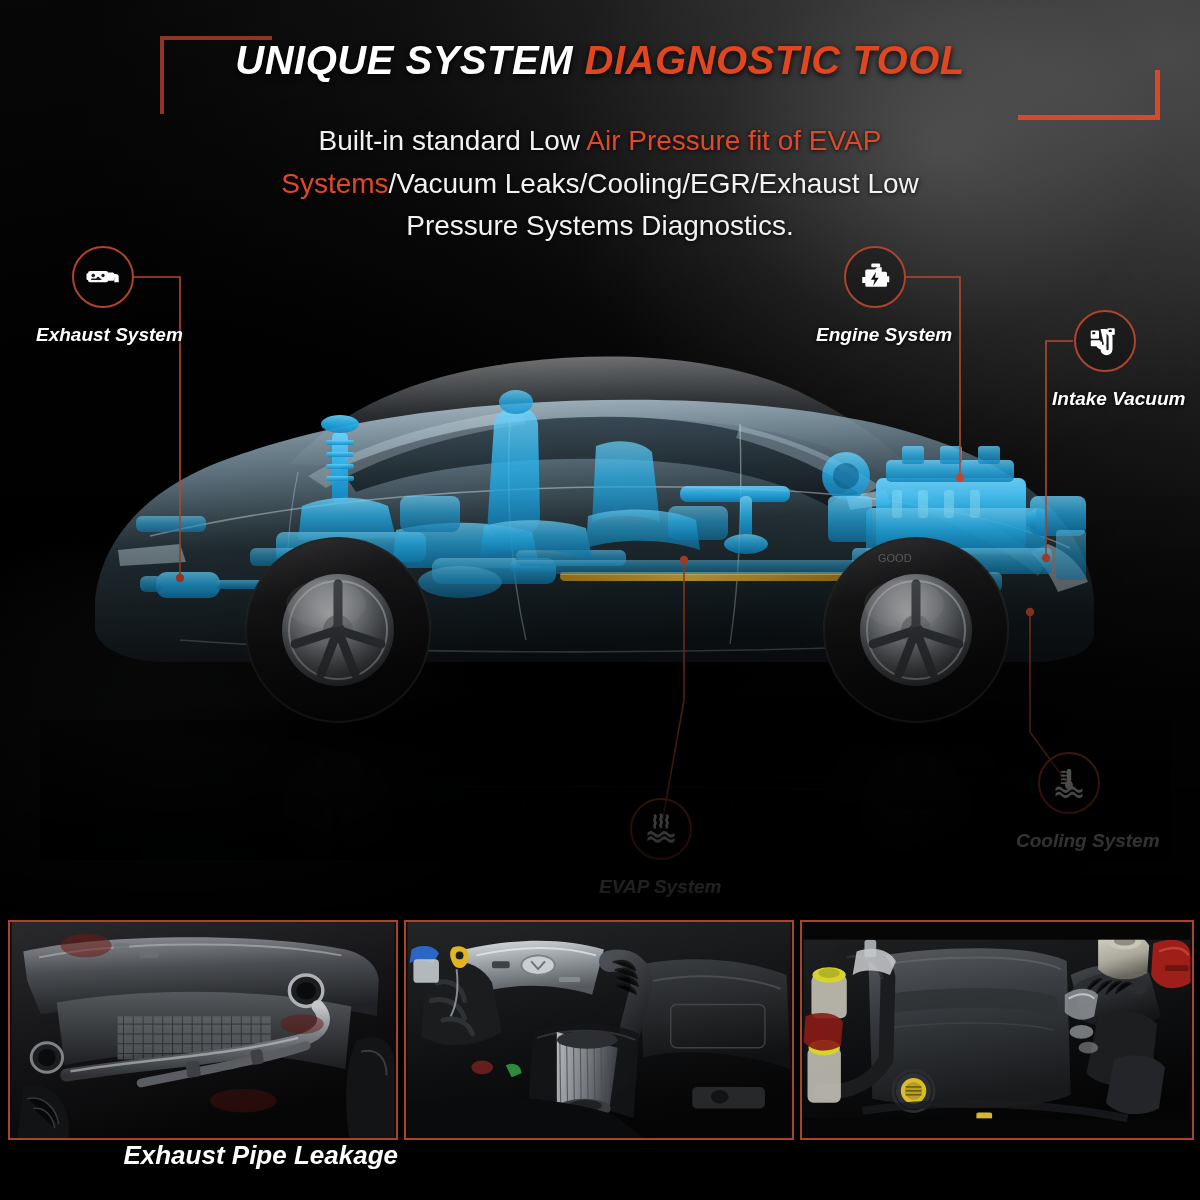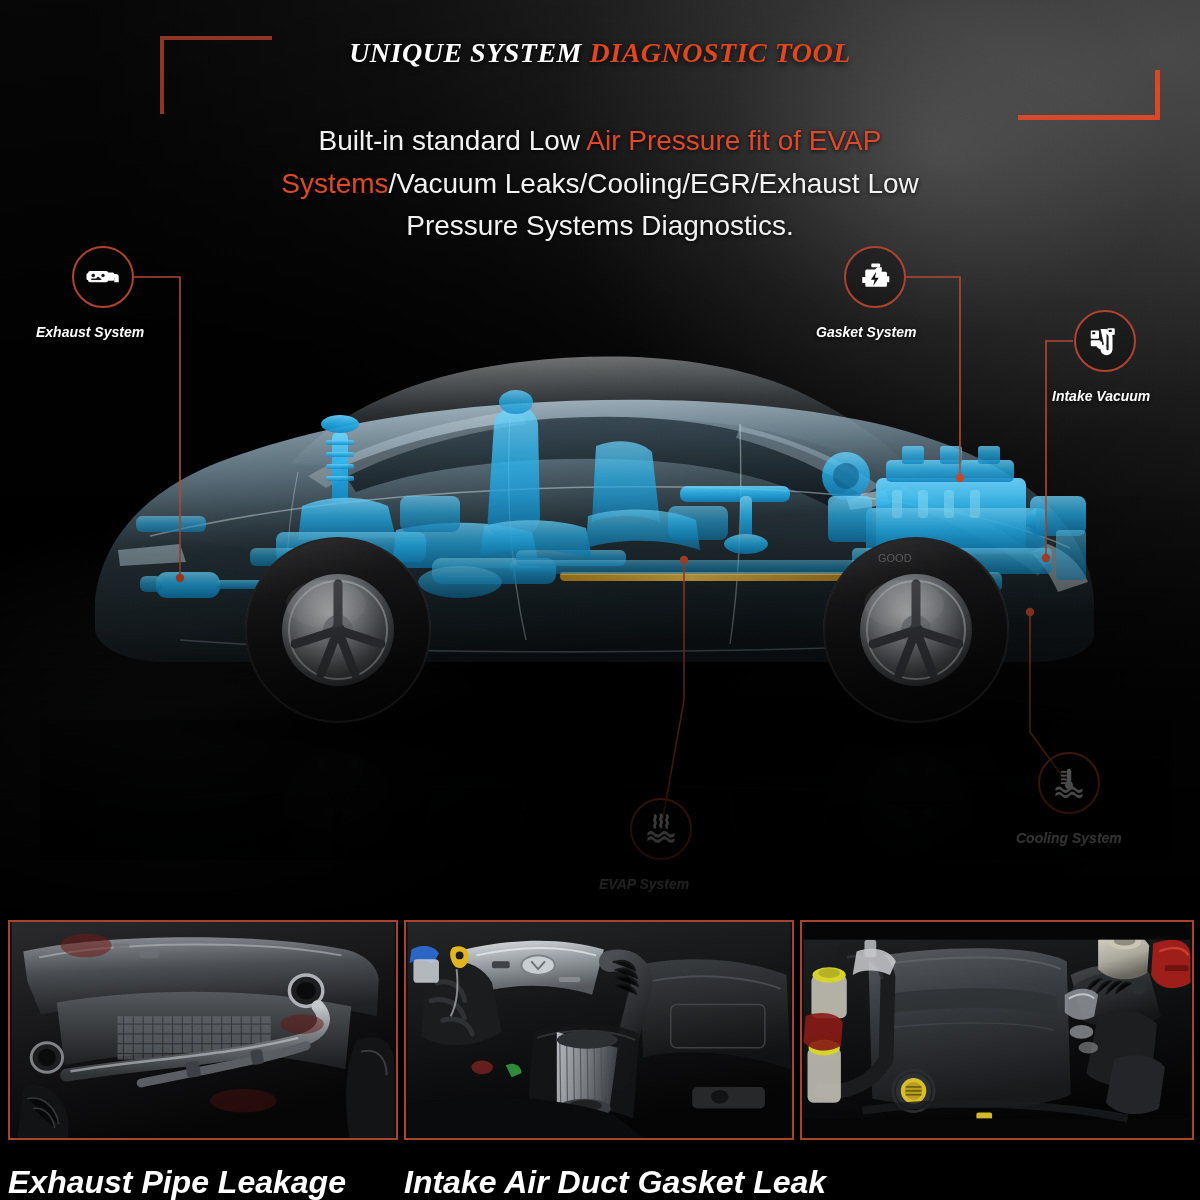--- a/index.html
+++ b/index.html
@@ -56,25 +56,24 @@
   #bracket-tl .v { left:0; top:0; width:4px; height:78px; background:#8e3525; }
 
   #bracket-br { left:1018px; top:70px; width:142px; height:50px; }
   #bracket-br .v { right:0; top:0; width:5px; height:50px; background:#d8492b; }
   #bracket-br .h { left:0; bottom:0; width:142px; height:5px; background:#d8492b; }
 
   
   #title {
     position:absolute; left:0; top:38px; width:1200px;
     text-align:center;
-    font-size:28px; font-weight:bold; font-style:italic;
+    font-size:40px; font-weight:bold; font-style:italic;
     letter-spacing:0.5px;
     line-height:1.1;
     white-space:nowrap;
-    font-family:Liberation Serif, serif;
   }
   #title .w { color:#ffffff; text-shadow:0 2px 6px rgba(0,0,0,.95), 0 0 2px rgba(0,0,0,.9); }
   #title .o { color:#e0461f; text-shadow:0 2px 6px rgba(0,0,0,.95); }
 
   #subtitle {
     position:absolute; left:230px; top:120px; width:740px;
     text-align:center;
     font-size:28px; font-weight:400; color:#f2f2f2;
     line-height:1.52;
     text-shadow:0 1px 4px rgba(0,0,0,.9);
@@ -90,21 +89,21 @@
   .callout .badge {
     position:absolute; left:0; top:0;
     width:62px; height:62px; border-radius:50%;
     border:2px solid #b0432e;
     display:flex; align-items:center; justify-content:center;
     background:rgba(8,8,8,0.34);
   }
   .callout .badge svg { width:36px; height:36px; display:block; }
   .callout .badge-label {
     position:absolute;
-    font-size:14px; font-style:italic; font-weight:bold; color:#ffffff;
+    font-size:19px; font-style:italic; font-weight:bold; color:#ffffff;
     white-space:nowrap;
     text-shadow:0 1px 4px rgba(0,0,0,.95);
   }
 
   
   #leaders { position:absolute; left:0; top:0; width:1200px; height:915px; pointer-events:none; }
 
   
   #strip {
     position:absolute; left:0; top:915px; width:1200px; height:285px;
@@ -112,23 +111,23 @@
   }
   .photo-card { position:absolute; top:5px; width:390px; height:220px; }
   .photo-frame {
     position:absolute; inset:0;
     border:2px solid #a8432c;
     overflow:hidden;
     background:#0b0b0b;
   }
   .photo-frame svg { display:block; width:100%; height:100%; }
   .photo-caption {
-    position:absolute; left:0; top:244px; width:390px;
-    text-align:left;
-    font-size:32px; font-style:italic; font-weight:bold; color:#ffffff;
+    position:absolute; left:0; top:220px; width:390px;
+    text-align:right;
+    font-size:26px; font-style:italic; font-weight:bold; color:#ffffff;
     white-space:nowrap;
     text-shadow:0 1px 4px rgba(0,0,0,.9);
   }
   #card-0 { left:8px; }
   #card-1 { left:404px; }
   #card-2 { left:800px; }
   #card-2 .photo-card, #card-2 .photo-frame { width:394px; }
   #card-2 .photo-caption { width:394px; }
 </style>
 </head>
@@ -460,21 +459,21 @@
     <div class="callout" id="callout-engine" style="left:844px; top:246px; width:220px; height:110px;">
       <div class="badge">
         <svg viewBox="0 0 48 48">
           <g fill="#ffffff">
             <rect x="19" y="6" width="12" height="5" rx="1.6"></rect>
             <path d="M14 14 h10 l3-3 h6 v6 h5 a2 2 0 0 1 2 2 v4 h3 v8 h-3 v4 a2 2 0 0 1-2 2 h-25 a2 2 0 0 1-2-2 v-3 h-4 v-8 h4 v-8 a2 2 0 0 1 2-2 z"></path>
           </g>
           <path d="M25.5 17 L 18.5 27.5 h5 l-2 8.5 L 29 25 h-5 z" fill="#111111"></path>
         </svg>
       </div>
-      <div class="badge-label" style="left:-28px; top:78px;">Gasket System</div>
+      <div class="badge-label" style="left:-28px; top:78px;">Engine System</div>
     </div>
 
     <div class="callout" id="callout-intake" style="left:1074px; top:310px; width:180px; height:110px;">
       <div class="badge">
         <svg viewBox="0 0 48 48">
           <g fill="#ffffff">
             <rect x="5" y="10" width="11" height="11" rx="1.5"></rect>
             <rect x="5" y="23" width="13" height="8" rx="1.5"></rect>
             <path d="M18 8 h8 v20 a7 7 0 0 1-14 0 v-3 h8 v3 a1.2 1.2 0 0 0 2.4 0 z"></path>
             <path d="M23 8 c 6 0 11 5 11 11 v16 a8 8 0 0 1-16 0 v-4 h8 v4 a1.4 1.4 0 0 0 2.8 0 v-16 c 0-3-2.4-5.4-5.4-5.4 z"></path>
@@ -704,21 +703,20 @@
 
           <path d="M100 146 C 108 142 116 146 116 154 L 106 158 Z" fill="#2f8a3c"></path>
           <ellipse cx="76" cy="148" rx="11" ry="7" fill="#7a2320" opacity="0.8"></ellipse>
 
           <path d="M0 186 C 80 172 150 178 210 196 L 240 220 L 0 220 Z" fill="#0a0b0c"></path>
 
           <rect x="290" y="168" width="74" height="22" rx="5" fill="#2a2c2f" opacity="0.9"></rect>
           <ellipse cx="318" cy="178" rx="9" ry="7" fill="#121314"></ellipse>
         </svg>
       </div>
-      <div class="photo-caption">Intake Air Duct Gasket Leak</div>
     </div>
 
     <div class="photo-card" id="card-2" style="width:394px;">
       <div class="photo-frame" style="width:394px;">
         <svg viewBox="0 0 394 220">
           <defs>
             <linearGradient id="p3bg" x1="0" y1="0" x2="0.3" y2="1">
               <stop offset="0%" stop-color="#212224"></stop>
                 <stop offset="60%" stop-color="#0e0f10"></stop>
                 <stop offset="100%" stop-color="#040405"></stop>

